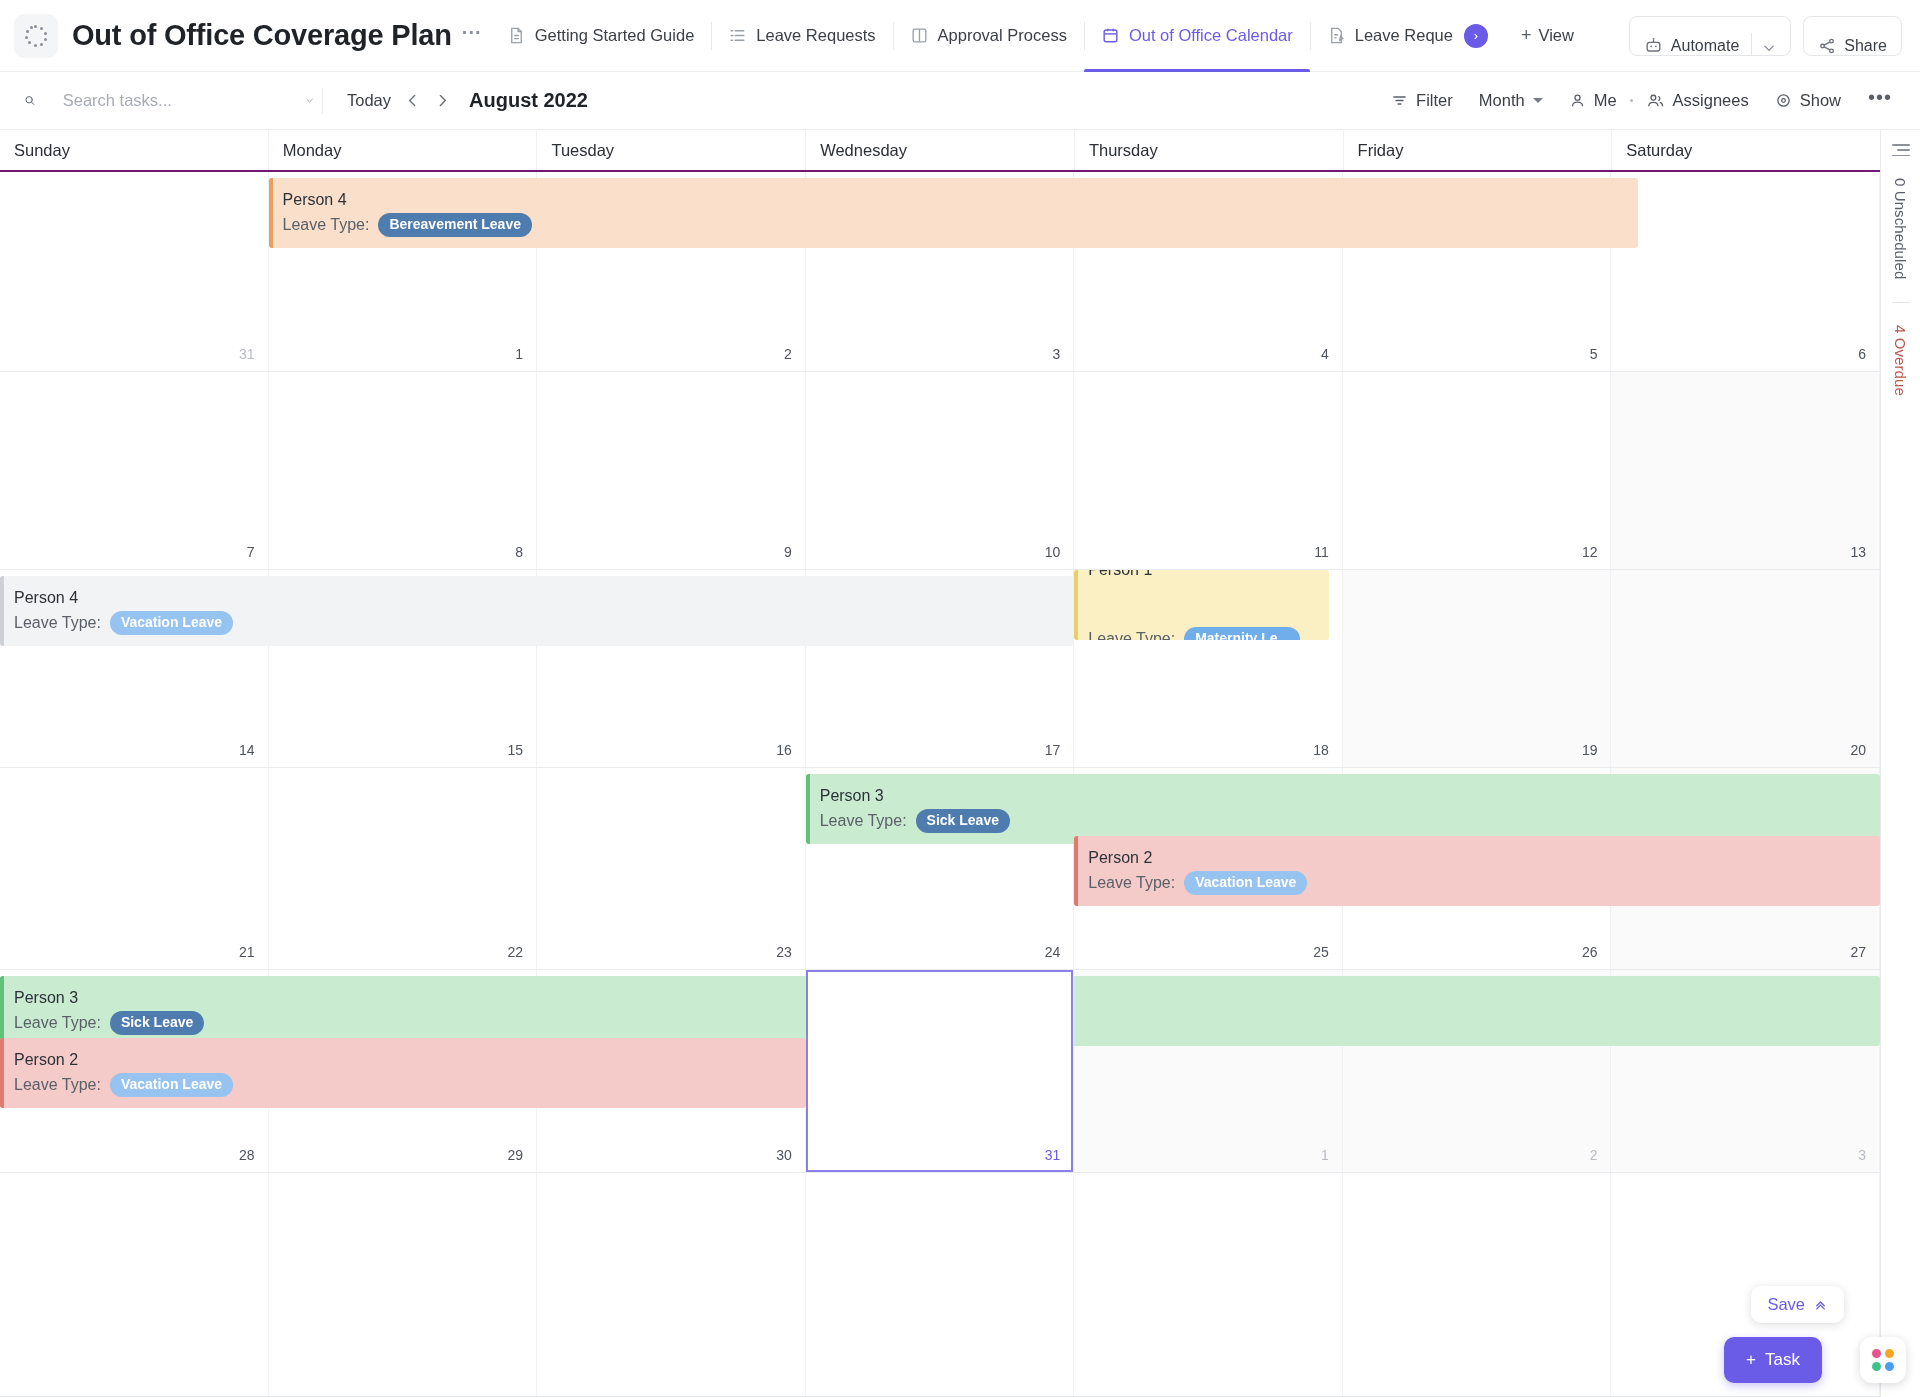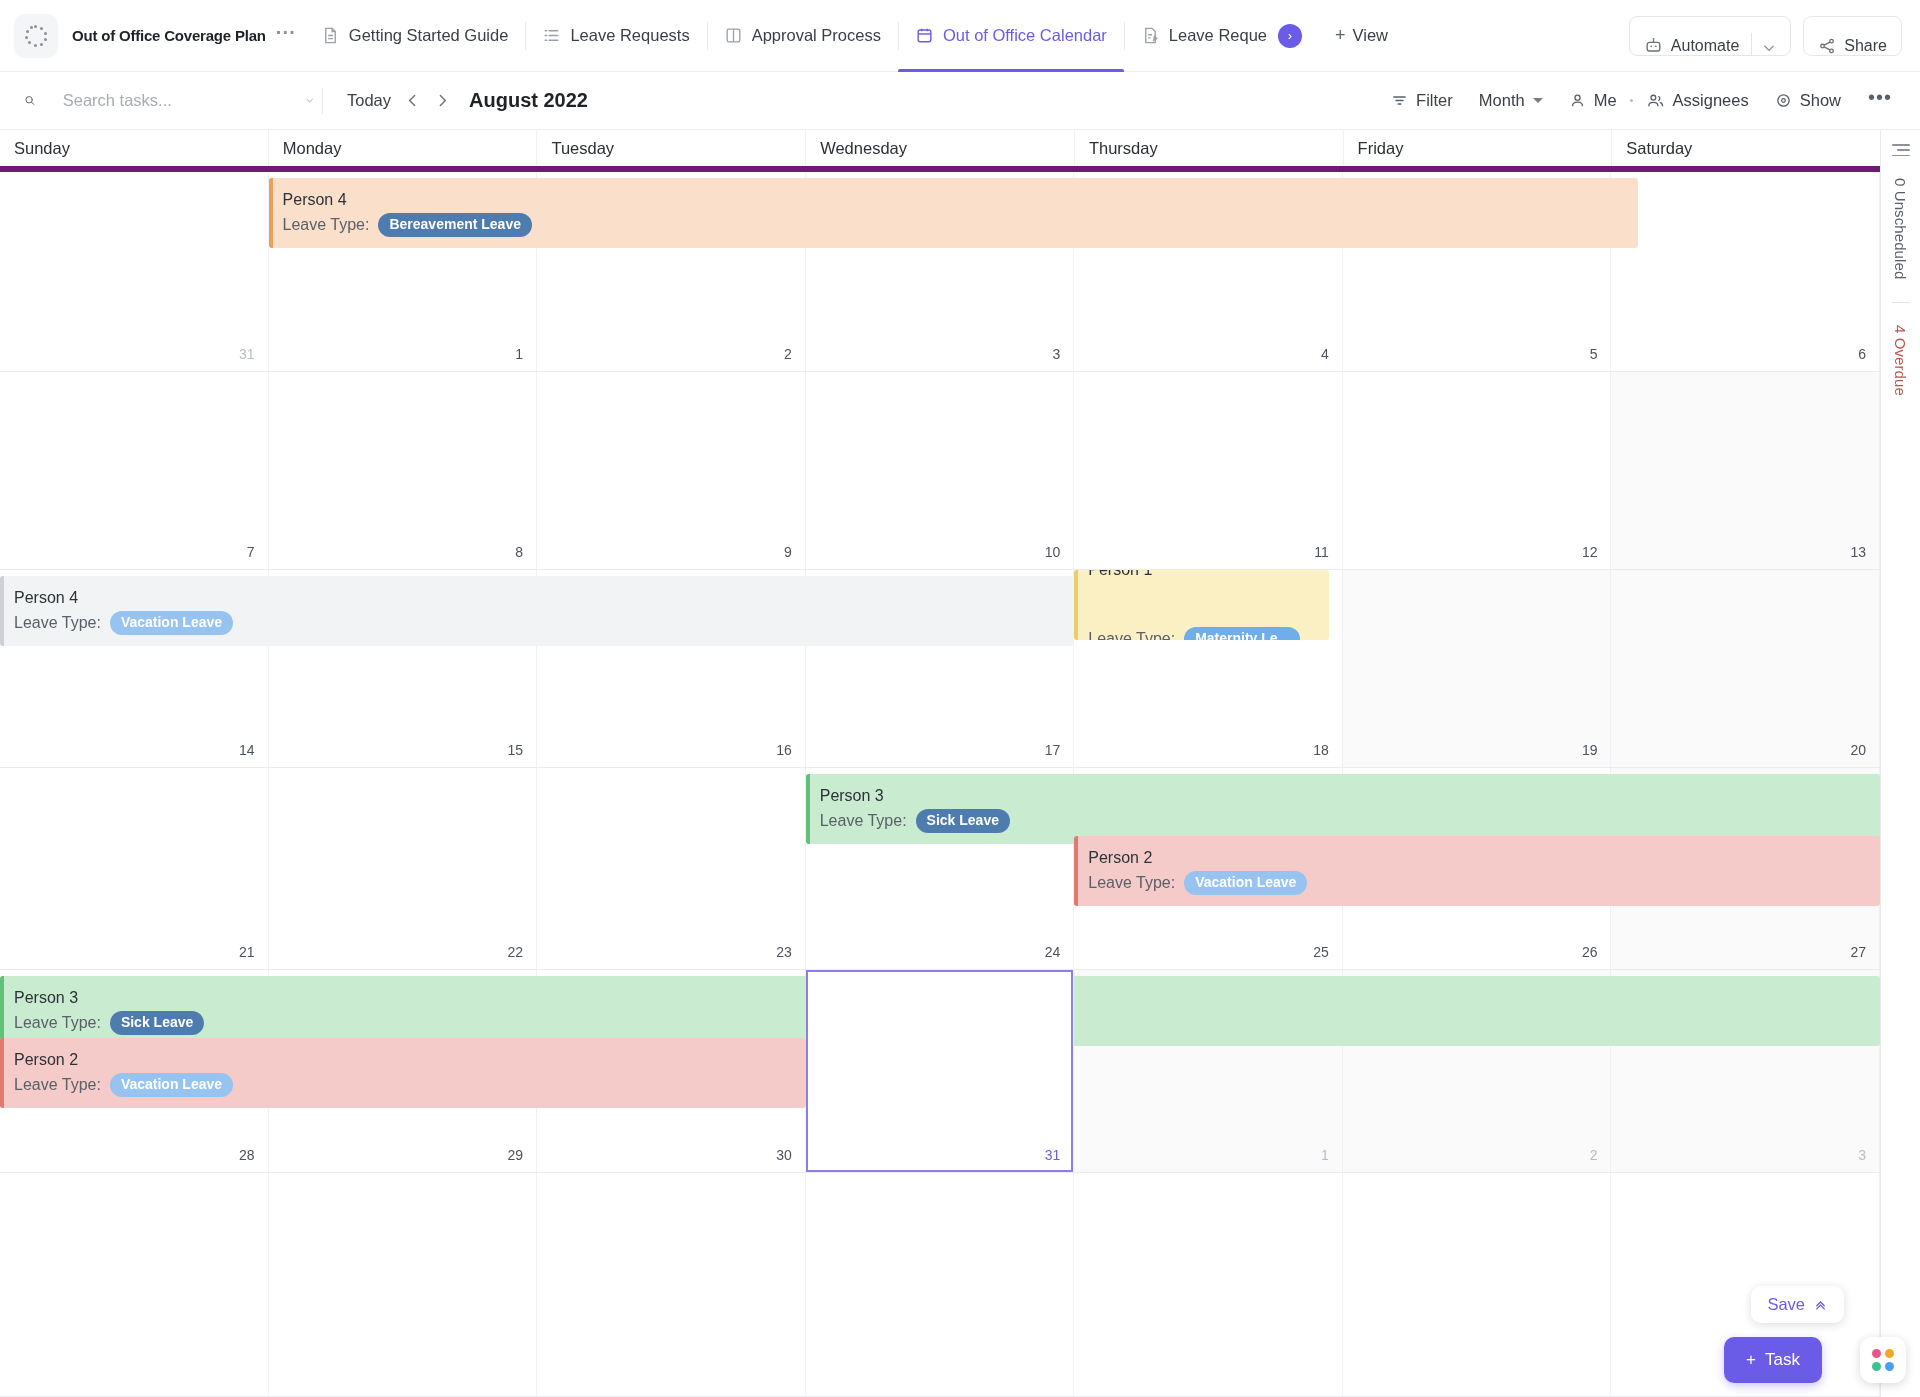--- a/index.html
+++ b/index.html
@@ -30,21 +30,21 @@
     display: flex; align-items: center; justify-content: center;
     flex: 0 0 auto;
     margin-right: 14px;
   }
   .app-logo .dots { position: relative; width: 22px; height: 22px; }
   .app-logo .dots span {
     position: absolute; width: 3.4px; height: 3.4px; border-radius: 50%;
     background: #8b8f98;
   }
   .space-title {
-    font-size: 15px;
+    font-size: 29px;
     font-weight: 700;
     color: #1f2227;
     letter-spacing: -0.2px;
     white-space: nowrap;
   }
   .title-dots {
     color: #8d919a; font-size: 20px; font-weight: 700;
     margin: 0 6px 0 10px; line-height: 10px; padding-bottom: 8px;
   }
   .tabs {
@@ -127,21 +127,21 @@
   .tb-item {
     display: flex; align-items: center; gap: 8px;
     font-size: 16.5px; color: #3b3f46; cursor: pointer; padding: 0 13px; white-space: nowrap;
   }
   .tb-dot { width: 3px; height: 3px; border-radius: 50%; background: #b6b9c0; }
   .tb-ellipsis { color: #5a5f68; font-size: 20px; letter-spacing: 1px; padding: 0 10px 8px 14px; cursor: pointer; line-height: 6px; }
 
   
   .cal-wrap { position: relative; display: flex; height: calc(1397px - 72px - 58px); }
   .calendar { flex: 1 1 auto; display: flex; flex-direction: column; position: relative; min-width: 0; }
-  .dow-row { display: flex; height: 42px; border-bottom: 6px solid #701a75; background: #fff; }
+  .dow-row { display: flex; height: 42px; border-bottom: 2px solid #701a75; background: #fff; }
   .dow {
     flex: 1 1 0; font-size: 16.5px; color: #2c2f35;
     display: flex; align-items: center; padding-left: 14px;
     border-right: 1px solid #f0f1f4;
   }
   .dow:last-child { border-right: none; }
 
   .weeks { flex: 1 1 auto; display: flex; flex-direction: column; }
   .week {
     position: relative; display: flex;

